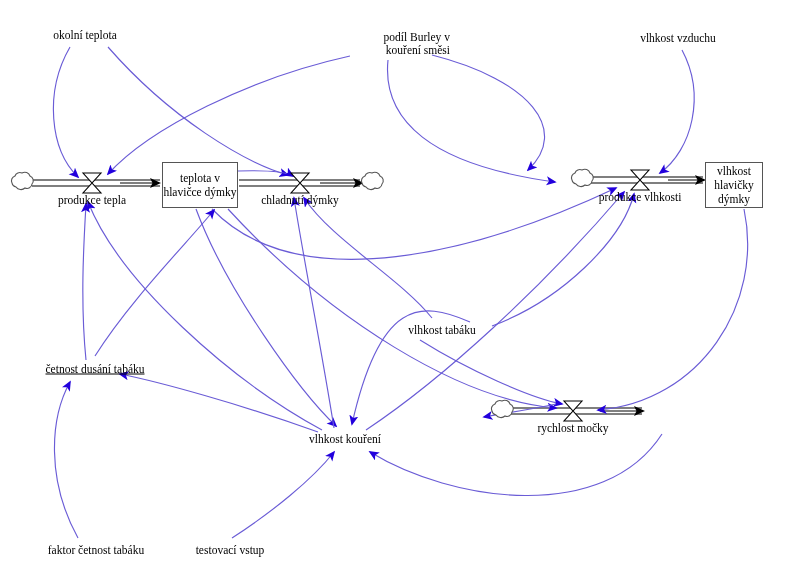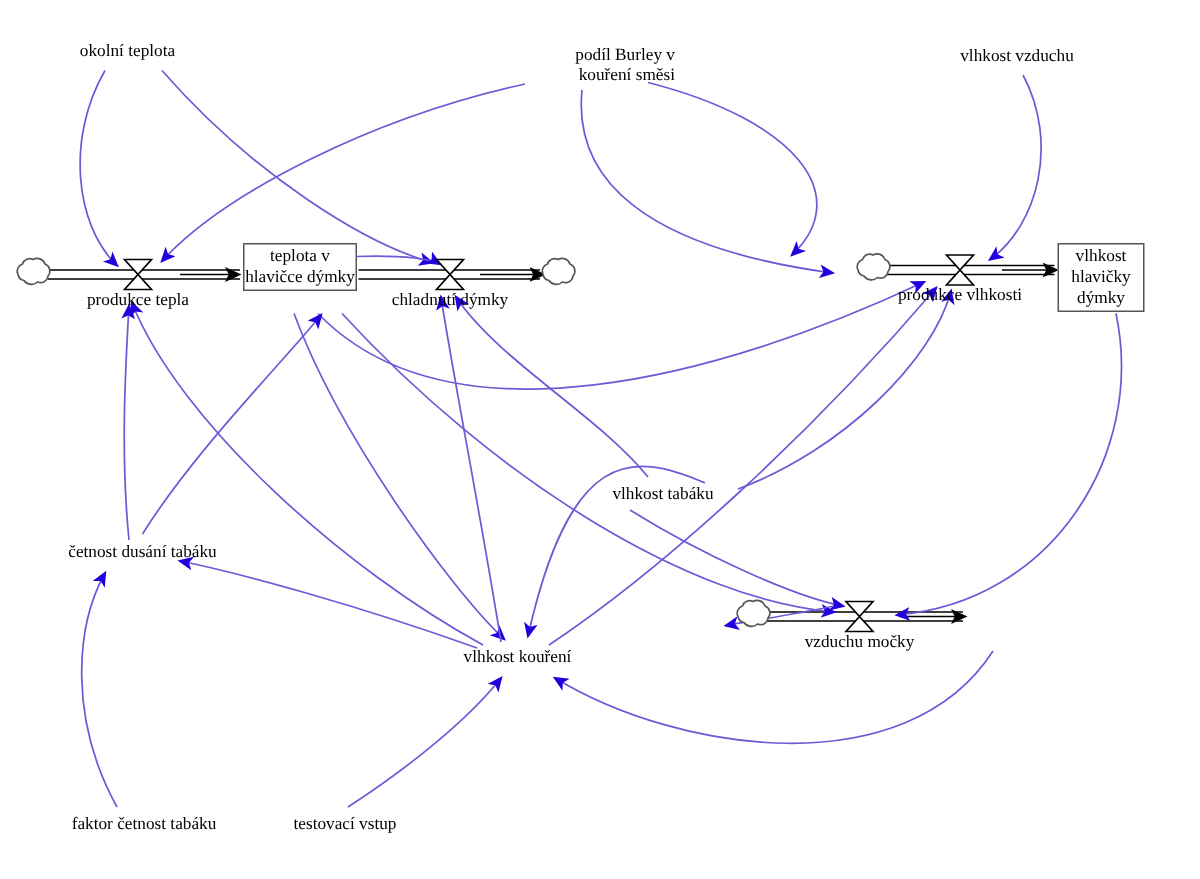--- a/index.html
+++ b/index.html
@@ -130,39 +130,39 @@
     </g>
 
     <g fill="#ffffff" stroke="#000000" stroke-width="1.1">
       <path d="M83,173 L101,173 L83,193 L101,193 z"></path>
       <path d="M291,173 L309,173 L291,193 L309,193 z"></path>
       <path d="M631,170 L649,170 L631,190 L649,190 z"></path>
       <path d="M564,401 L582,401 L564,421 L582,421 z"></path>
     </g>
   </svg>
 
-  <div class="stock-box" style="left:162px; top:162px; width:76px; height:32px;">
+  <div class="stock-box" style="left:162px; top:162px; width:76px; height:46px;">
     <span>teplota v hlavičce dýmky</span>
   </div>
   <div class="stock-box" style="left:705px; top:162px; width:58px; height:46px;">
     <span>vlhkost hlavičky dýmky</span>
   </div>
 
   <div class="flow-label" style="left:92px; top:194px;">produkce tepla</div>
   <div class="flow-label" style="left:300px; top:194px;">chladnutí dýmky</div>
   <div class="flow-label" style="left:640px; top:191px;">produkce vlhkosti</div>
-  <div class="flow-label" style="left:573px; top:422px;">vzduchu močky</div>
+  <div class="flow-label" style="left:573px; top:422px;">rychlost močky</div>
 
   <div class="aux-label" style="left:85px; top:35px;">okolní teplota</div>
 
   <div class="aux-label two-line" style="left:390px; top:44px; width:120px;text-align:right;">
     <div>podíl Burley v</div>
     <div>kouření směsi</div>
   </div>
 
   <div class="aux-label" style="left:678px; top:38px;">vlhkost vzduchu</div>
   <div class="aux-label" style="left:442px; top:330px;">vlhkost tabáku</div>
-  <div class="aux-label" style="left:95px; top:369px;">četnost dusání tabáku</div>
+  <div class="aux-label" style="left:95px; top:369px;text-decoration:underline;">četnost dusání tabáku</div>
   <div class="aux-label" style="left:345px; top:439px;">vlhkost kouření</div>
   <div class="aux-label" style="left:96px; top:550px;">faktor četnost tabáku</div>
   <div class="aux-label" style="left:230px; top:550px;">testovací vstup</div>
 
 </div>
 
 </body></html>

